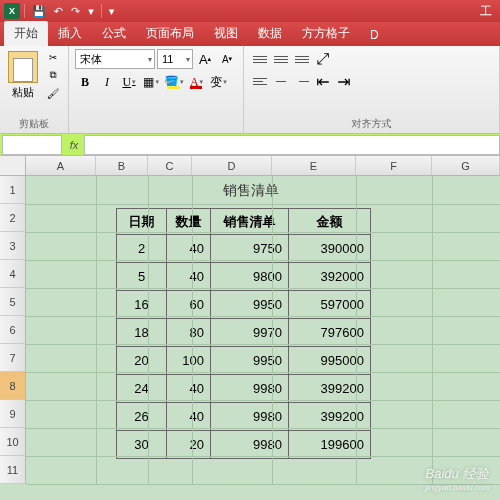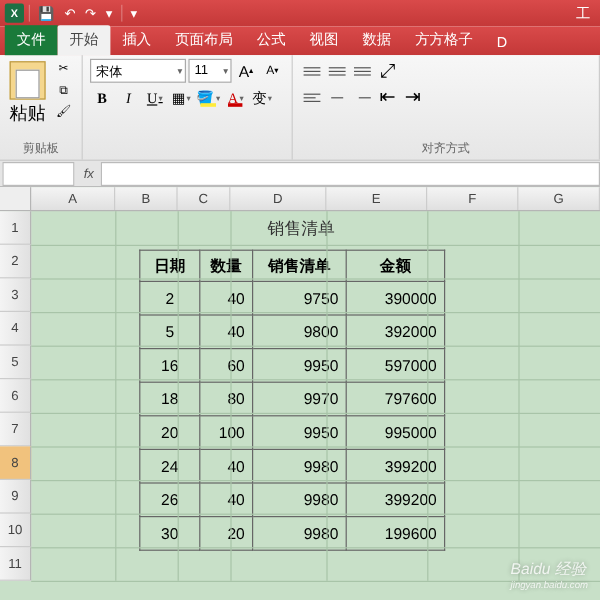--- a/index.html
+++ b/index.html
@@ -20,42 +20,42 @@
 
 
 .ribbon { height: 88px; background: linear-gradient(#f7f7f7, #e6e6e6); border-bottom: 1px solid #bbb; display: flex; }
 .group { border-right: 1px solid #ccc; padding: 3px 6px 2px; display: flex; flex-direction: column; }
 .group-label { font-size: 10px; color: #666; text-align: center; margin-top: auto; padding-top: 2px; }
 .group-content { display: flex; gap: 4px; align-items: flex-start; flex: 1; }
 
 .paste-btn { display: flex; flex-direction: column; align-items: center; gap: 2px; cursor: pointer; padding: 2px; }
 .paste-icon { width: 30px; height: 32px; background: #f5d78e; border: 1px solid #bb9944; position: relative; }
 .paste-icon::before { content: ""; position: absolute; top: 6px; left: 4px; width: 18px; height: 22px; background: #fff; border: 1px solid #999; }
-.paste-label { font-size: 15px; }
+.paste-label { font-size: 11px; }
 .mini-btns { display: flex; flex-direction: column; gap: 2px; }
 .mini { width: 18px; height: 16px; border: 1px solid transparent; display: flex; align-items: center; justify-content: center; font-size: 10px; cursor: pointer; }
 
 .font-row { display: flex; gap: 2px; align-items: center; margin-bottom: 3px; }
 .combo { border: 1px solid #aaa; background: #fff; font-size: 11px; padding: 1px 14px 1px 4px; height: 20px; display: flex; align-items: center; position: relative; }
 .combo::after { content: "▾"; position: absolute; right: 2px; font-size: 8px; color: #666; }
 .combo.name { width: 80px; }
 .combo.size { width: 36px; }
 .fbtn { }
 .fbtn { min-width: 20px; height: 20px; border: 1px solid transparent; display: flex; align-items: center; justify-content: center; font-size: 12px; cursor: pointer; font-family: "Times New Roman", serif; }
 .fbtn.drop::after { content: "▾"; font-size: 7px; margin-left: 1px; color: #666; }
 .fbtn .bar { position: absolute; bottom: 2px; left: 3px; right: 3px; height: 3px; }
 
 .align-grid { display: flex; flex-direction: column; gap: 2px; }
 .align-row { display: flex; gap: 1px; }
 .abtn { width: 20px; height: 20px; display: flex; align-items: center; justify-content: center; cursor: pointer; }
 .lines { display: flex; flex-direction: column; gap: 2px; width: 14px; }
 .lines span { height: 1px; background: #555; }
 
 
-.formula { height: 22px; background: #e5e5e5; border-bottom: 1px solid #bbb; display: flex; align-items: center; }
+.formula { height: 22px; background: #bef264; border-bottom: 1px solid #bbb; display: flex; align-items: center; }
 .namebox { width: 60px; height: 20px; border: 1px solid #bbb; background: #fff; margin: 0 2px; font-size: 11px; padding: 0 4px; }
 .fx { width: 20px; font-style: italic; font-size: 11px; text-align: center; color: #555; }
 .fbar { flex: 1; height: 20px; border: 1px solid #bbb; background: #fff; }
 
 
 .sheet { position: relative; background: #c8e0c8; height: 344px; }
 .colheads { display: flex; height: 20px; background: linear-gradient(#f4f4f4,#e0e0e0); border-bottom: 1px solid #b5b5b5; }
 .corner { width: 26px; border-right: 1px solid #b5b5b5; background: #eee; }
 .ch { border-right: 1px solid #ccc; font-size: 11px; color: #444; display: flex; align-items: center; justify-content: center; }
 .body { display: flex; }
@@ -86,25 +86,24 @@
   <span class="qat">💾</span>
   <span class="qat">↶</span>
   <span class="qat">↷</span>
   <span class="qat">▾</span>
   <div class="sep"></div>
   <span class="qat">▾</span>
   <span class="title">工</span>
 </div>
 
 <div class="tabs">
-  <div class="tab file">文件</div>
   <div class="tab active">开始</div>
   <div class="tab">插入</div>
+  <div class="tab">公式</div>
   <div class="tab">页面布局</div>
-  <div class="tab">公式</div>
   <div class="tab">视图</div>
   <div class="tab">数据</div>
   <div class="tab">方方格子</div>
   <div class="tab">D</div>
 </div>
 
 <div class="ribbon">
   <div class="group">
     <div class="group-content">
       <div class="paste-btn">

